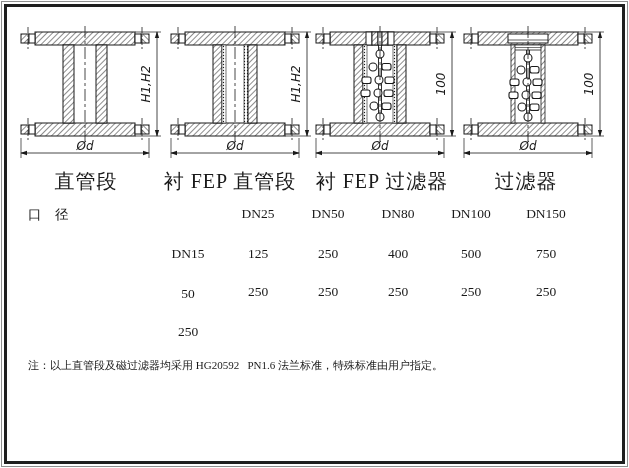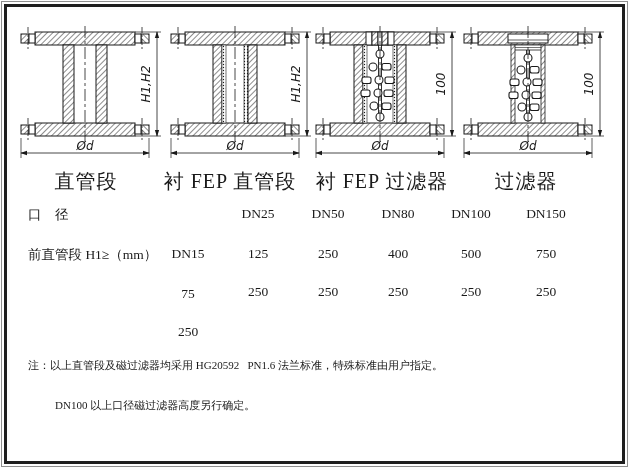--- a/index.html
+++ b/index.html
@@ -195,34 +195,32 @@
     <span class="tlabel">口　径</span>
     <span class="tval c1">DN15</span>
     <span class="tval c2">DN25</span>
     <span class="tval c3">DN50</span>
     <span class="tval c4">DN80</span>
     <span class="tval c5">DN100</span>
     <span class="tval c6">DN150</span>
   </div>
 
   <div class="trow t-r1">
-    <span class="tlabel">前直管段 H1≥（mm）</span>
-    <span class="tval c1">75</span>
+    <span class="tval c1">50</span>
     <span class="tval c2">125</span>
     <span class="tval c3">250</span>
     <span class="tval c4">400</span>
     <span class="tval c5">500</span>
     <span class="tval c6">750</span>
   </div>
 
   <div class="trow t-r2">
     <span class="tval c1">250</span>
     <span class="tval c2">250</span>
     <span class="tval c3">250</span>
     <span class="tval c4">250</span>
     <span class="tval c5">250</span>
     <span class="tval c6">250</span>
   </div>
 
 
   <div class="note note1">注：以上直管段及磁过滤器均采用 HG20592   PN1.6 法兰标准，特殊标准由用户指定。</div>
-  <div class="note note2">DN100 以上口径磁过滤器高度另行确定。</div>
 </div>
 
 </body></html>

